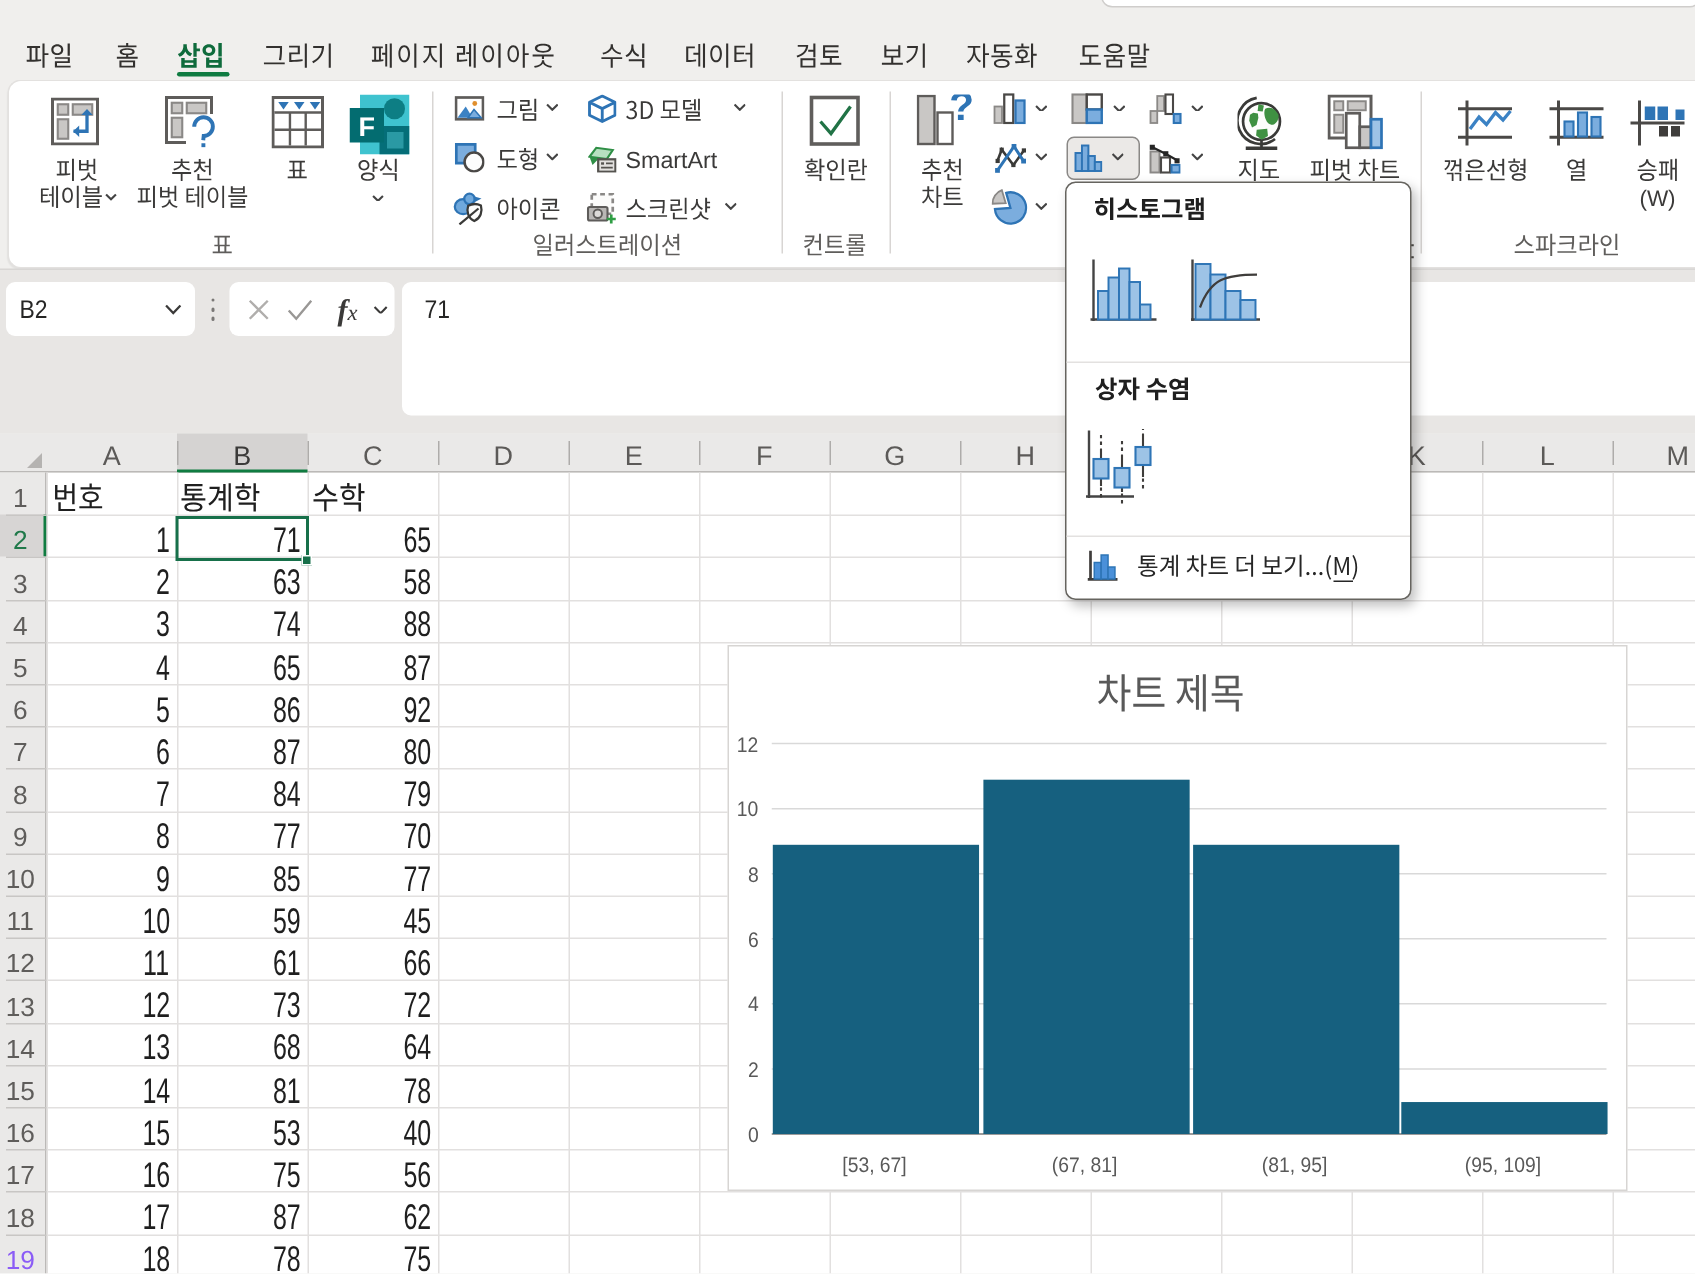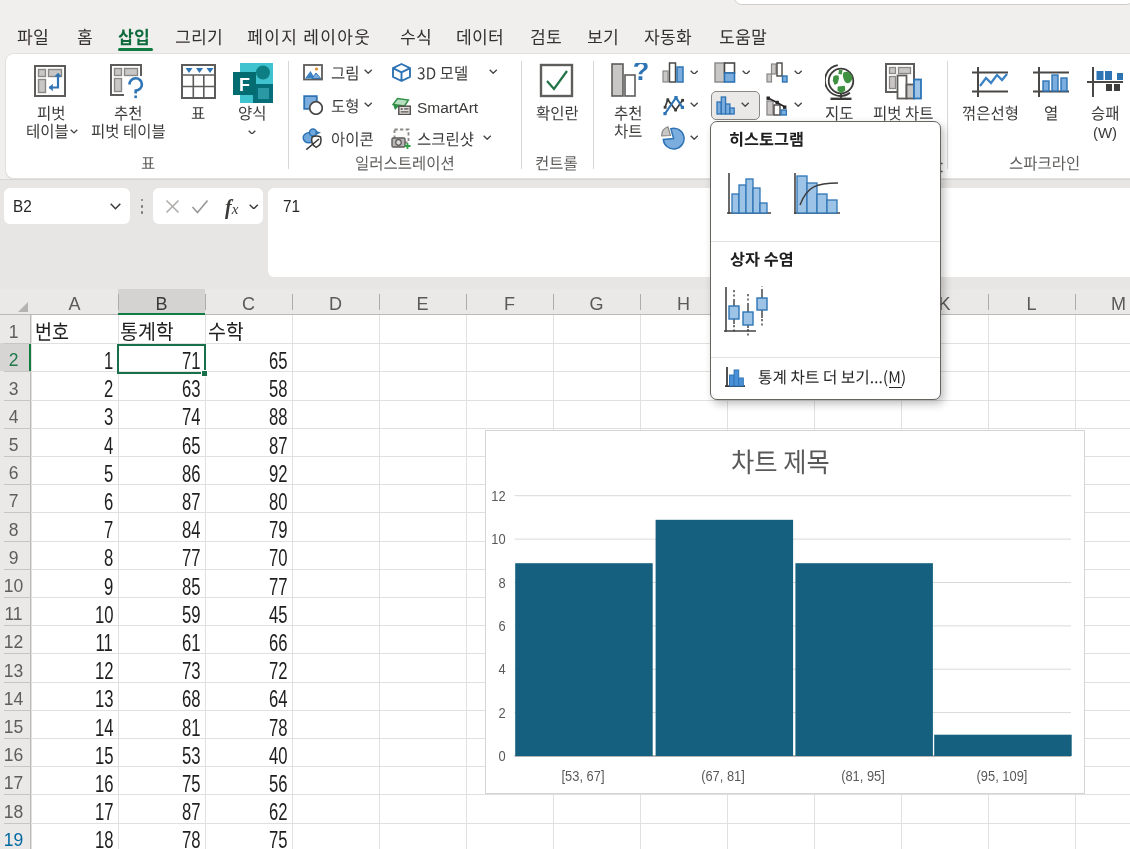--- a/index.html
+++ b/index.html
@@ -435,21 +435,21 @@
 <div style="position:absolute;top:549.7px;left:13.5px;transform:translateX(-50%) scaleX(1.0);transform-origin:center top;font-family:'Liberation Sans',sans-serif;font-size:17.5px;font-weight:normal;color:#5f5d5b;line-height:1;white-space:pre;">9</div>
 <div style="position:absolute;top:577.9px;left:13.5px;transform:translateX(-50%) scaleX(1.0);transform-origin:center top;font-family:'Liberation Sans',sans-serif;font-size:17.5px;font-weight:normal;color:#5f5d5b;line-height:1;white-space:pre;">10</div>
 <div style="position:absolute;top:606.1px;left:13.5px;transform:translateX(-50%) scaleX(1.0);transform-origin:center top;font-family:'Liberation Sans',sans-serif;font-size:17.5px;font-weight:normal;color:#5f5d5b;line-height:1;white-space:pre;">11</div>
 <div style="position:absolute;top:634.3px;left:13.5px;transform:translateX(-50%) scaleX(1.0);transform-origin:center top;font-family:'Liberation Sans',sans-serif;font-size:17.5px;font-weight:normal;color:#5f5d5b;line-height:1;white-space:pre;">12</div>
 <div style="position:absolute;top:662.5px;left:13.5px;transform:translateX(-50%) scaleX(1.0);transform-origin:center top;font-family:'Liberation Sans',sans-serif;font-size:17.5px;font-weight:normal;color:#5f5d5b;line-height:1;white-space:pre;">13</div>
 <div style="position:absolute;top:690.7px;left:13.5px;transform:translateX(-50%) scaleX(1.0);transform-origin:center top;font-family:'Liberation Sans',sans-serif;font-size:17.5px;font-weight:normal;color:#5f5d5b;line-height:1;white-space:pre;">14</div>
 <div style="position:absolute;top:718.9px;left:13.5px;transform:translateX(-50%) scaleX(1.0);transform-origin:center top;font-family:'Liberation Sans',sans-serif;font-size:17.5px;font-weight:normal;color:#5f5d5b;line-height:1;white-space:pre;">15</div>
 <div style="position:absolute;top:747.1px;left:13.5px;transform:translateX(-50%) scaleX(1.0);transform-origin:center top;font-family:'Liberation Sans',sans-serif;font-size:17.5px;font-weight:normal;color:#5f5d5b;line-height:1;white-space:pre;">16</div>
 <div style="position:absolute;top:775.3px;left:13.5px;transform:translateX(-50%) scaleX(1.0);transform-origin:center top;font-family:'Liberation Sans',sans-serif;font-size:17.5px;font-weight:normal;color:#5f5d5b;line-height:1;white-space:pre;">17</div>
 <div style="position:absolute;top:803.5px;left:13.5px;transform:translateX(-50%) scaleX(1.0);transform-origin:center top;font-family:'Liberation Sans',sans-serif;font-size:17.5px;font-weight:normal;color:#5f5d5b;line-height:1;white-space:pre;">18</div>
-<div style="position:absolute;top:831.7px;left:13.5px;transform:translateX(-50%) scaleX(1.0);transform-origin:center top;font-family:'Liberation Sans',sans-serif;font-size:17.5px;font-weight:normal;color:#0369a1;line-height:1;white-space:pre;">19</div>
+<div style="position:absolute;top:831.7px;left:13.5px;transform:translateX(-50%) scaleX(1.0);transform-origin:center top;font-family:'Liberation Sans',sans-serif;font-size:17.5px;font-weight:normal;color:#8b5cf6;line-height:1;white-space:pre;">19</div>
 <svg style="position:absolute;left:34.5px;top:320.7px" width="34.0" height="22.7" viewBox="0 -18.48 34.0 22.68">
     <path d="M3.3 -11.4H7.8V-7.9H3.3ZM1.7 -16.1V-6.5H9.3V-10.6H13.1V-3.3H14.7V-17.3H13.1V-12H9.3V-16.1H7.8V-12.7H3.3V-16.1ZM3.9 -4.7V1.2H15.1V-0.2H5.5V-4.7Z M25.5 -10.5C27.9 -10.5 29.4 -9.7 29.4 -8.3C29.4 -6.9 27.9 -6 25.5 -6C23 -6 21.5 -6.9 21.5 -8.3C21.5 -9.7 23 -10.5 25.5 -10.5ZM24.7 -17.1V-14.6H18.7V-13.1H32.2V-14.6H26.2V-17.1ZM25.5 -11.9C22.1 -11.9 20 -10.5 20 -8.3C20 -6.2 21.8 -4.9 24.7 -4.7V-2H17.9V-0.6H33.1V-2H26.2V-4.7C29.1 -4.9 30.9 -6.2 30.9 -8.3C30.9 -10.5 28.8 -11.9 25.5 -11.9Z" fill="#1f1f1f"></path>
   </svg>
 <svg style="position:absolute;left:119.5px;top:320.7px" width="53.9" height="22.7" viewBox="0 -18.48 53.9 22.68">
     <path d="M8.9 -4.5C5.1 -4.5 2.9 -3.4 2.9 -1.4C2.9 0.5 5.1 1.6 8.9 1.6C12.8 1.6 15 0.5 15 -1.4C15 -3.4 12.8 -4.5 8.9 -4.5ZM8.9 -3.2C11.8 -3.2 13.4 -2.6 13.4 -1.4C13.4 -0.3 11.8 0.3 8.9 0.3C6.1 0.3 4.5 -0.3 4.5 -1.4C4.5 -2.6 6.1 -3.2 8.9 -3.2ZM3.1 -16.8V-9.2H8.1V-7.3H1V-5.9H16.9V-7.3H9.7V-9.2H15.1V-10.5H4.7V-12.4H14.5V-13.7H4.7V-15.4H15V-16.8Z M32.4 -17.4V1.6H33.9V-17.4ZM19.7 -15V-13.5H24.9C24.6 -9.6 22.7 -6.2 18.9 -3.7L19.9 -2.5C23.2 -4.6 25.1 -7.5 26 -10.7H28.8V-7.3H25.7V-5.9H28.8V0.7H30.4V-16.9H28.8V-12.1H26.2C26.4 -13 26.5 -14 26.5 -15Z M42.2 -13C39.6 -13 37.9 -11.6 37.9 -9.5C37.9 -7.5 39.6 -6.1 42.2 -6.1C44.7 -6.1 46.4 -7.5 46.4 -9.5C46.4 -11.6 44.7 -13 42.2 -13ZM42.2 -11.6C43.8 -11.6 44.8 -10.8 44.8 -9.5C44.8 -8.3 43.8 -7.5 42.2 -7.5C40.6 -7.5 39.5 -8.3 39.5 -9.5C39.5 -10.8 40.6 -11.6 42.2 -11.6ZM39.1 -4.5V-3H49V1.6H50.6V-4.5ZM41.4 -17.5V-15.4H37V-13.9H47.4V-15.4H43V-17.5ZM49 -17.4V-5.5H50.6V-10.7H53.2V-12.1H50.6V-17.4Z" fill="#1f1f1f"></path>
   </svg>
 <svg style="position:absolute;left:207.5px;top:320.7px" width="35.9" height="22.7" viewBox="0 -18.48 35.9 22.68">
     <path d="M8.1 -16.7V-15.6C8.1 -12.9 5 -10.6 1.8 -10.1L2.4 -8.7C5.2 -9.2 7.9 -10.9 9 -13.2C10.1 -10.9 12.8 -9.2 15.5 -8.7L16.2 -10.1C12.9 -10.6 9.8 -13 9.8 -15.6V-16.7ZM1 -6.7V-5.2H8.1V1.6H9.7V-5.2H16.9V-6.7Z M24.2 -13C21.7 -13 20 -11.6 20 -9.5C20 -7.5 21.7 -6.1 24.2 -6.1C26.7 -6.1 28.4 -7.5 28.4 -9.5C28.4 -11.6 26.7 -13 24.2 -13ZM24.2 -11.6C25.8 -11.6 26.9 -10.8 26.9 -9.5C26.9 -8.3 25.8 -7.5 24.2 -7.5C22.6 -7.5 21.5 -8.3 21.5 -9.5C21.5 -10.8 22.6 -11.6 24.2 -11.6ZM21.2 -4.5V-3H31V1.6H32.7V-4.5ZM23.4 -17.5V-15.4H19V-13.9H29.4V-15.4H25V-17.5ZM31 -17.4V-5.5H32.7V-10.7H35.3V-12.1H32.7V-17.4Z" fill="#1f1f1f"></path>
   </svg>
 <div style="position:absolute;top:348.9px;right:1017px;transform:scaleX(0.7);transform-origin:right top;font-family:'Liberation Sans',sans-serif;font-size:23.8px;font-weight:normal;color:#1f1f1f;line-height:1;white-space:pre;">1</div>

